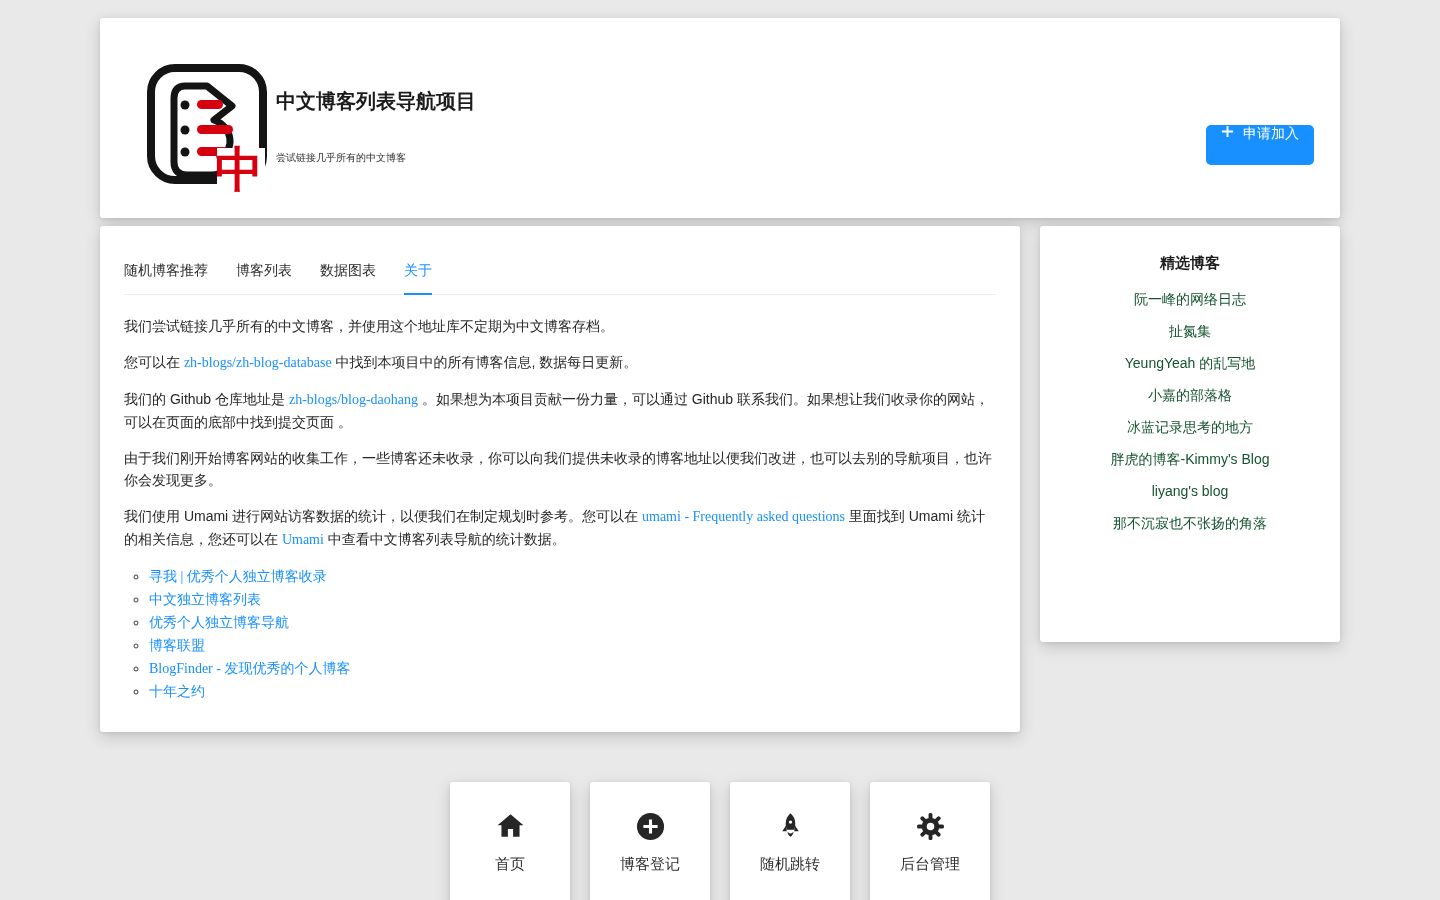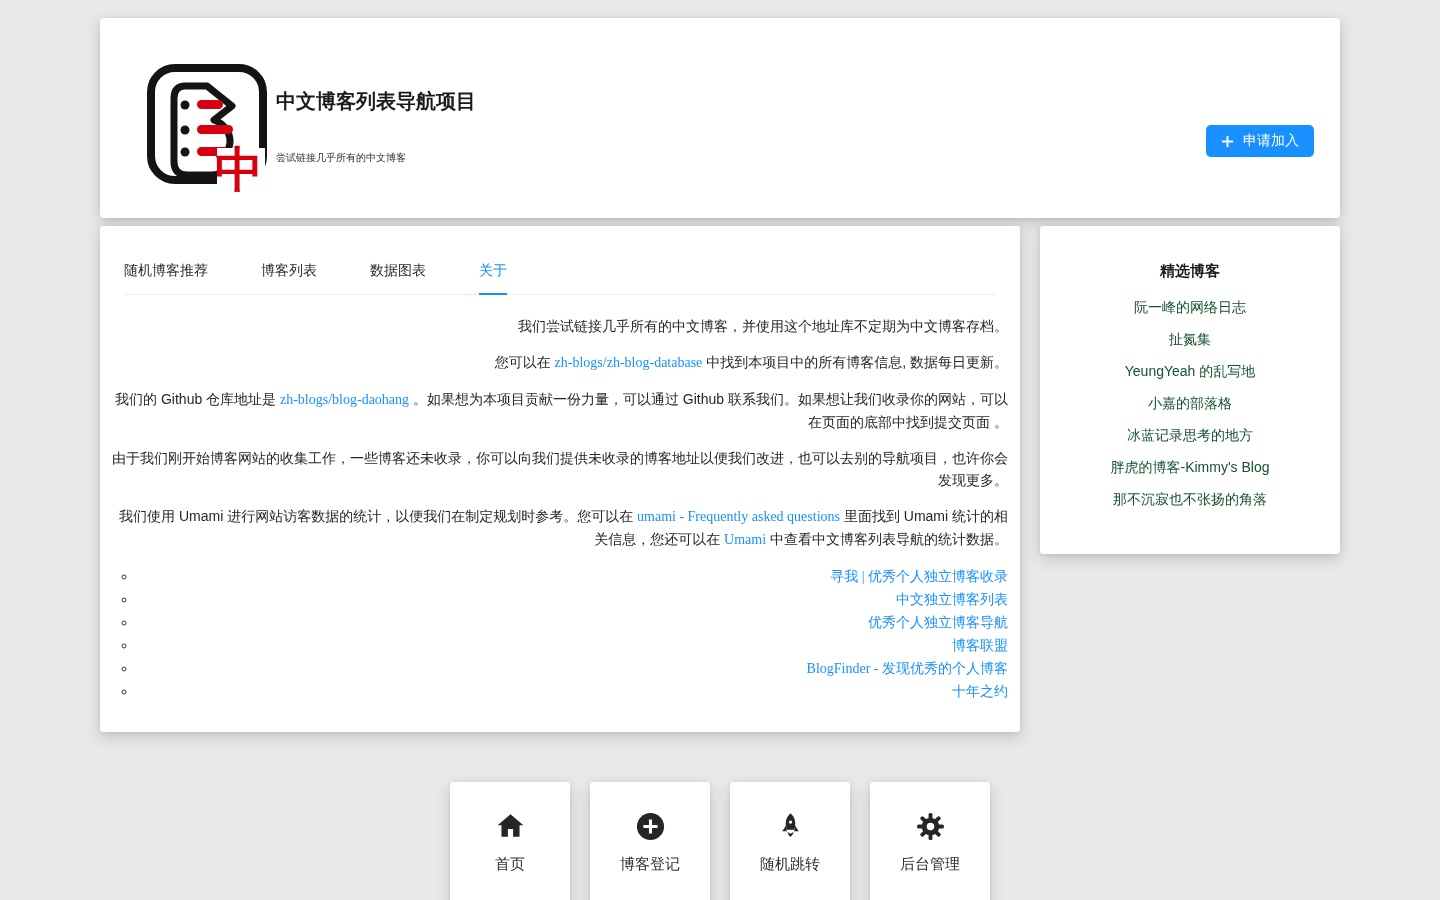--- a/index.html
+++ b/index.html
@@ -22,54 +22,54 @@
   .site-title {
     position: absolute; left: 176px; top: 66px;
     font-size: 20px; font-weight: 700; color: #1b1b1b; line-height: 34px;
   }
   .site-subtitle {
     position: absolute; left: 176px; top: 133px;
     font-size: 10px; color: #2c2c2c;
   }
   .join-btn {
     position: absolute; right: 26px; top: 107px;
-    height: 32px; padding: 0 15px;
+    height: 40px; padding: 0 15px;
     background: #1890ff; color: #fff; border: none; border-radius: 5px;
     font-size: 14px; font-family: inherit;
-    display: flex; align-items: center; gap: 9px; cursor: pointer;
+    display: flex; align-items: flex-start; gap: 9px; cursor: pointer;
   }
   .join-btn svg { display: block; }
 
   
   .main-card { left: 100px; top: 226px; width: 920px; height: 506px; }
   .tabs-row {
     margin: 0 24px; padding-top: 34px;
     border-bottom: 1px solid #ececec;
-    display: flex; gap: 53px;
+    display: flex; gap: 28px;
   }
   .tab {
     font-size: 14px; color: #2b2b2b; padding-bottom: 13px;
     cursor: pointer; line-height: 20px;
   }
   .tab.active { color: #1890ff; border-bottom: 2px solid #1890ff; margin-bottom: -1px; }
   .about-content {
-    padding: 20px 12px 0; font-size: 14px; color: #262626; line-height: 22px; text-align: right;
+    padding: 20px 24px 0; font-size: 14px; color: #262626; line-height: 22px;
   }
   .about-content p { margin: 0 0 14px; }
   a.link { color: #1890ff; text-decoration: none; cursor: pointer; font-family: Liberation Serif, serif; }
   .related-list {
     margin: 14px 0 0; padding-left: 25px;
     list-style: circle; color: #3a3a3a;
   }
   .related-list li { line-height: 22px; }
 
   
   .sidebar-card {
-    left: 1040px; top: 226px; width: 300px; height: 328px;
-    text-align: center; padding-top: 36px;
+    left: 1040px; top: 226px; width: 300px; height: 416px;
+    text-align: center; padding-top: 28px;
   }
   .sidebar-title { font-size: 15px; font-weight: 700; color: #1e1e1e; margin-bottom: 16px; }
   .featured-link {
     display: block; font-size: 14px; line-height: 20px; margin-bottom: 12px;
     color: #14532d; text-decoration: none; cursor: pointer;
   }
 
   
   .bottom-nav { position: absolute; left: 450px; top: 782px; display: flex; gap: 20px; }
   .nav-card {
@@ -132,20 +132,21 @@
 </div>
 
 <div class="card sidebar-card">
   <div class="sidebar-title">精选博客</div>
   <a class="featured-link">阮一峰的网络日志</a>
   <a class="featured-link">扯氮集</a>
   <a class="featured-link">YeungYeah 的乱写地</a>
   <a class="featured-link">小嘉的部落格</a>
   <a class="featured-link">冰蓝记录思考的地方</a>
   <a class="featured-link">胖虎的博客-Kimmy's Blog</a>
+  <a class="featured-link">liyang's blog</a>
   <a class="featured-link">那不沉寂也不张扬的角落</a>
 </div>
 
 <div class="bottom-nav">
   <div class="nav-card">
     <svg viewBox="0 0 24 24">
       <path d="M10 20v-6h4v6h5v-9h3L12 2.5 2 11h3v9z" fill="#262626"></path>
     </svg>
     <div class="nav-label">首页</div>
   </div>

